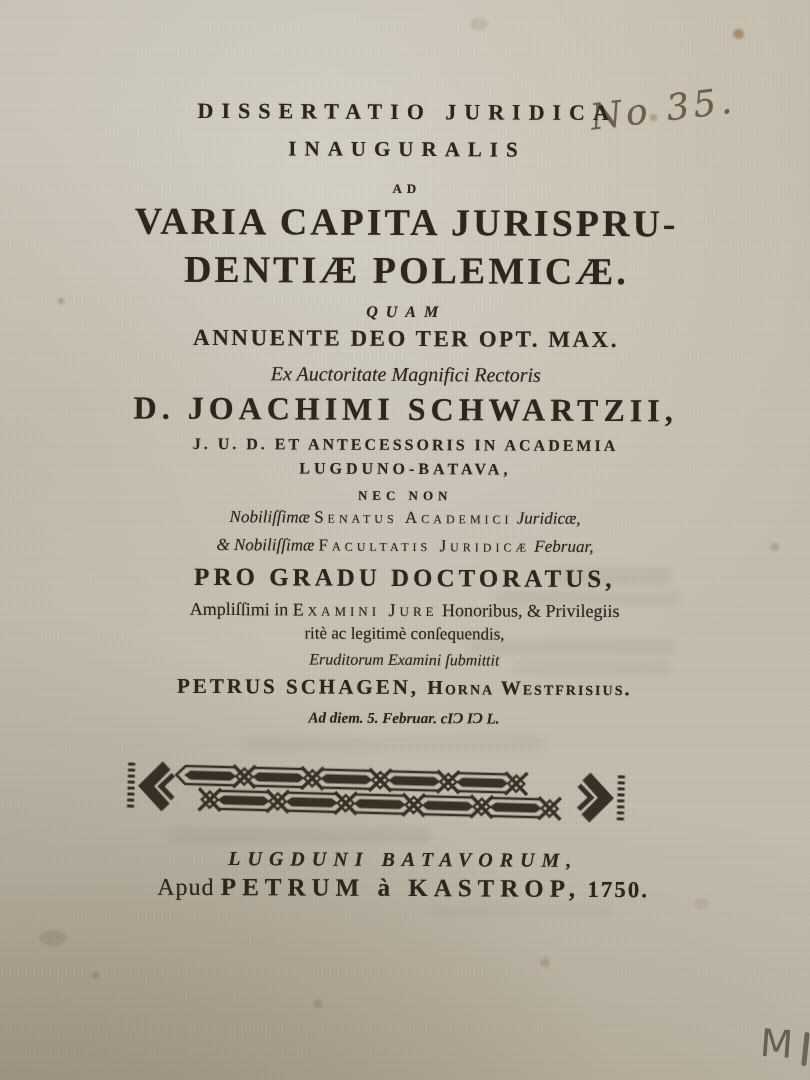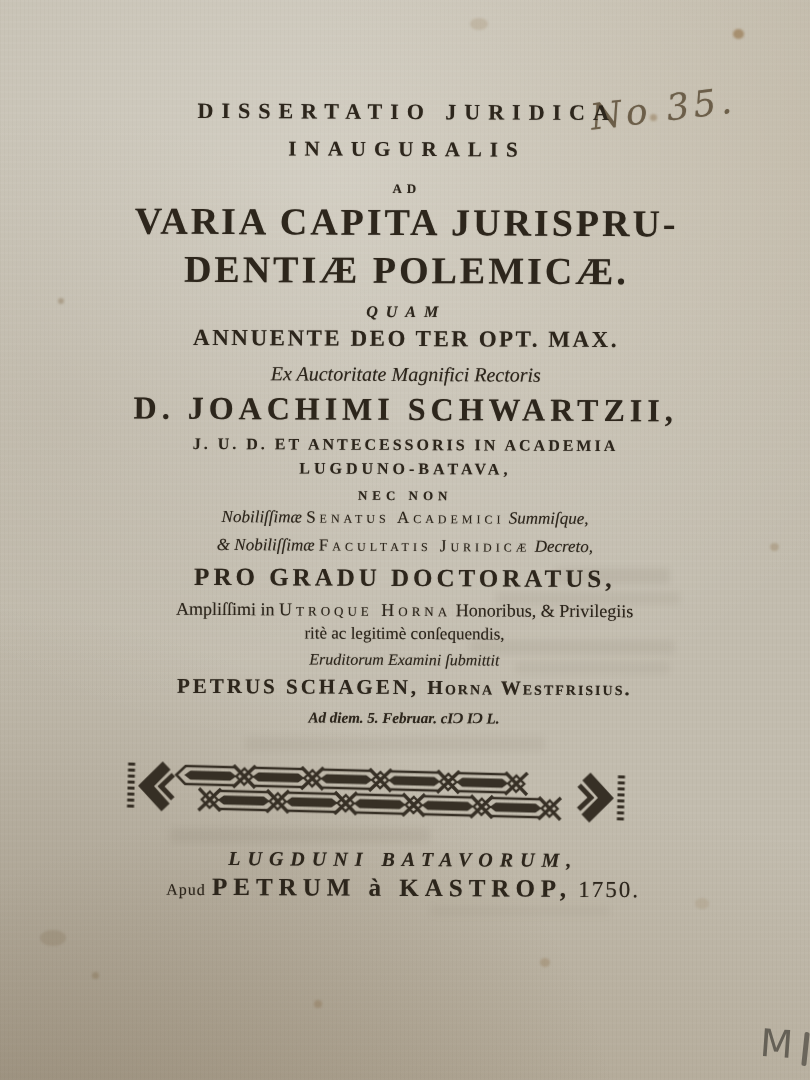--- a/index.html
+++ b/index.html
@@ -38,23 +38,23 @@
   .l16{top:601px;font-size:18px;}
   .l17{top:625px;font-size:17px;}
   .l18{top:652px;font-size:16px;font-style:italic;}
   .l19{top:676px;font-size:21px;letter-spacing:3px;font-weight:600;}
   .l20{top:711px;font-size:15px;font-style:italic;font-weight:600;}
   .l22{top:849px;font-size:20px;font-style:italic;letter-spacing:7px;font-weight:600;}
   .l23{top:875px;font-size:25px;}
   .it{font-style:italic;}
   .sc{font-variant:small-caps;letter-spacing:4px;}
   .sc2{font-variant:small-caps;letter-spacing:2px;font-size:20px;}
-  .apud{font-size:16px;letter-spacing:1px;text-align:center;}
+  .apud{font-size:24px;letter-spacing:1px;text-align:center;}
   .pub{letter-spacing:6px;font-weight:600;}
-  .year{font-size:23px;letter-spacing:2px;}
+  .year{font-size:23px;letter-spacing:2px;font-weight:bold;}
   .ornament-wrap{position:absolute;left:126px;top:763px;width:500px;height:58px;transform:rotate(1.5deg);}
   .ornament-wrap svg{filter:blur(0.3px);opacity:0.93;}
   .handwriting{
     position:absolute;left:590px;top:88px;font-size:36px;font-style:italic;
     color:rgba(101,88,66,0.88);transform:rotate(-7deg);letter-spacing:4px;
     font-family:"DejaVu Serif","Liberation Serif",serif;white-space:nowrap;
     text-shadow:0 0 1px rgba(101,88,66,0.5);
   }
   .pencil{
     position:absolute;left:760px;top:1022px;font-size:38px;color:#57534a;
@@ -104,34 +104,34 @@
     <div class="line l7">ANNUENTE DEO TER OPT. MAX.</div>
     <div class="line l8">Ex Auctoritate Magnifici Rectoris</div>
     <div class="line l9">D. JOACHIMI SCHWARTZII,</div>
     <div class="line l10">J. U. D. ET ANTECESSORIS IN ACADEMIA</div>
     <div class="line l11">LUGDUNO-BATAVA,</div>
     <div class="line l12">NEC NON</div>
 
     <div class="line l13">
       <span class="it">Nobiliſſimæ</span>
       <span class="sc">Senatus Academici</span>
-      <span class="it">Summiſque,</span>
+      <span class="it">Juridicæ,</span>
     </div>
 
     <div class="line l14">
       <span class="it">&amp; Nobiliſſimæ</span>
       <span class="sc">Facultatis Juridicæ</span>
-      <span class="it">Decreto,</span>
+      <span class="it">Februar,</span>
     </div>
 
     <div class="line l15">PRO GRADU DOCTORATUS,</div>
 
     <div class="line l16">
       <span>Ampliſſimi in</span>
-      <span class="sc">Utroque Horna</span>
+      <span class="sc">Examini Jure</span>
       <span>Honoribus, &amp; Privilegiis</span>
     </div>
 
     <div class="line l17">ritè ac legitimè conſequendis,</div>
     <div class="line l18">Eruditorum Examini ſubmittit</div>
 
     <div class="line l19">
       <span>PETRUS SCHAGEN,</span>
       <span class="sc2">Horna Westfrisius.</span>
     </div>

